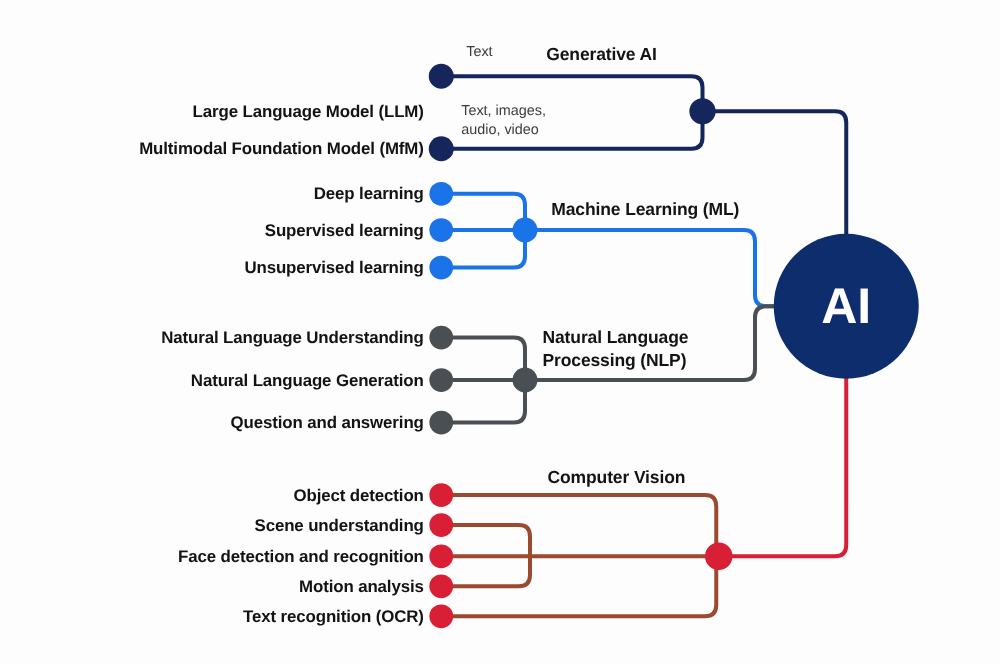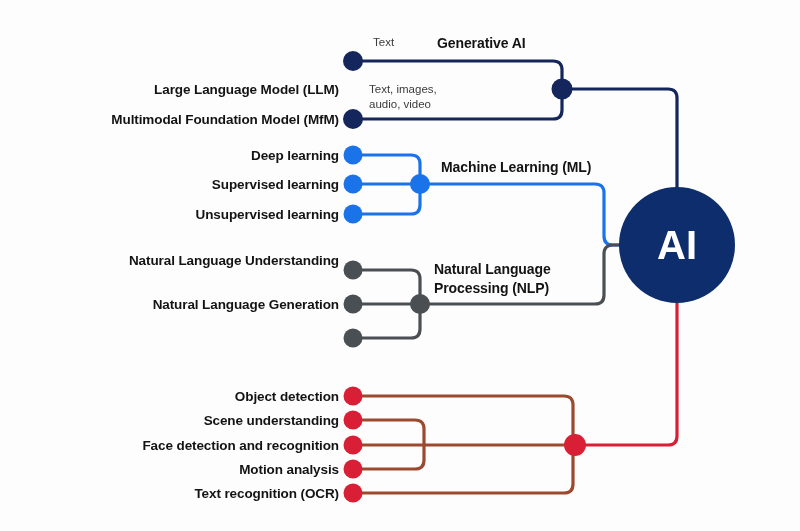--- a/index.html
+++ b/index.html
@@ -123,31 +123,33 @@
     <text x="677" y="245" fill="#ffffff" font-family="Liberation Sans, sans-serif" font-size="40" font-weight="bold" text-anchor="middle" dominant-baseline="central">AI</text>
   </svg>
 
   <div class="leaf-label" style="right:461px; top:61px;margin-top:28px;">Large Language Model (LLM)</div>
   <div class="leaf-label" style="right:461px; top:119px;">Multimodal Foundation Model (MfM)</div>
 
   <div class="leaf-label" style="right:461px; top:155px;">Deep learning</div>
   <div class="leaf-label" style="right:461px; top:184px;">Supervised learning</div>
   <div class="leaf-label" style="right:461px; top:214px;">Unsupervised learning</div>
 
-  <div class="leaf-label" style="right:461px; top:260px;">Natural Language Understanding</div>
+  <div class="leaf-label" style="right:461px; top:270px;">Natural Language Understanding</div>
   <div class="leaf-label" style="right:461px; top:304px;">Natural Language Generation</div>
+  <div class="leaf-label" style="right:461px; top:338px;">Question and answering</div>
 
   <div class="leaf-label" style="right:461px; top:396px;">Object detection</div>
   <div class="leaf-label" style="right:461px; top:420px;">Scene understanding</div>
   <div class="leaf-label" style="right:461px; top:445px;">Face detection and recognition</div>
   <div class="leaf-label" style="right:461px; top:469px;margin-left:32px;">Motion analysis</div>
   <div class="leaf-label" style="right:461px; top:493px;">Text recognition (OCR)</div>
 
   <div class="group-label" style="left:437px; top:35px;">Generative AI</div>
   <div class="group-label" style="left:441px; top:159px;">Machine Learning (ML)</div>
   <div class="group-label two-line" style="left:434px; top:260px; white-space:pre;">Natural Language
 Processing (NLP)</div>
+  <div class="group-label" style="left:438px; top:373px;">Computer Vision</div>
 
   <div class="edge-note" style="left:373px; top:35px;">Text</div>
   <div class="edge-note" style="left:369px; top:82px; white-space:pre;">Text, images,
 audio, video</div>
 
 </div>
 
 </body></html>

